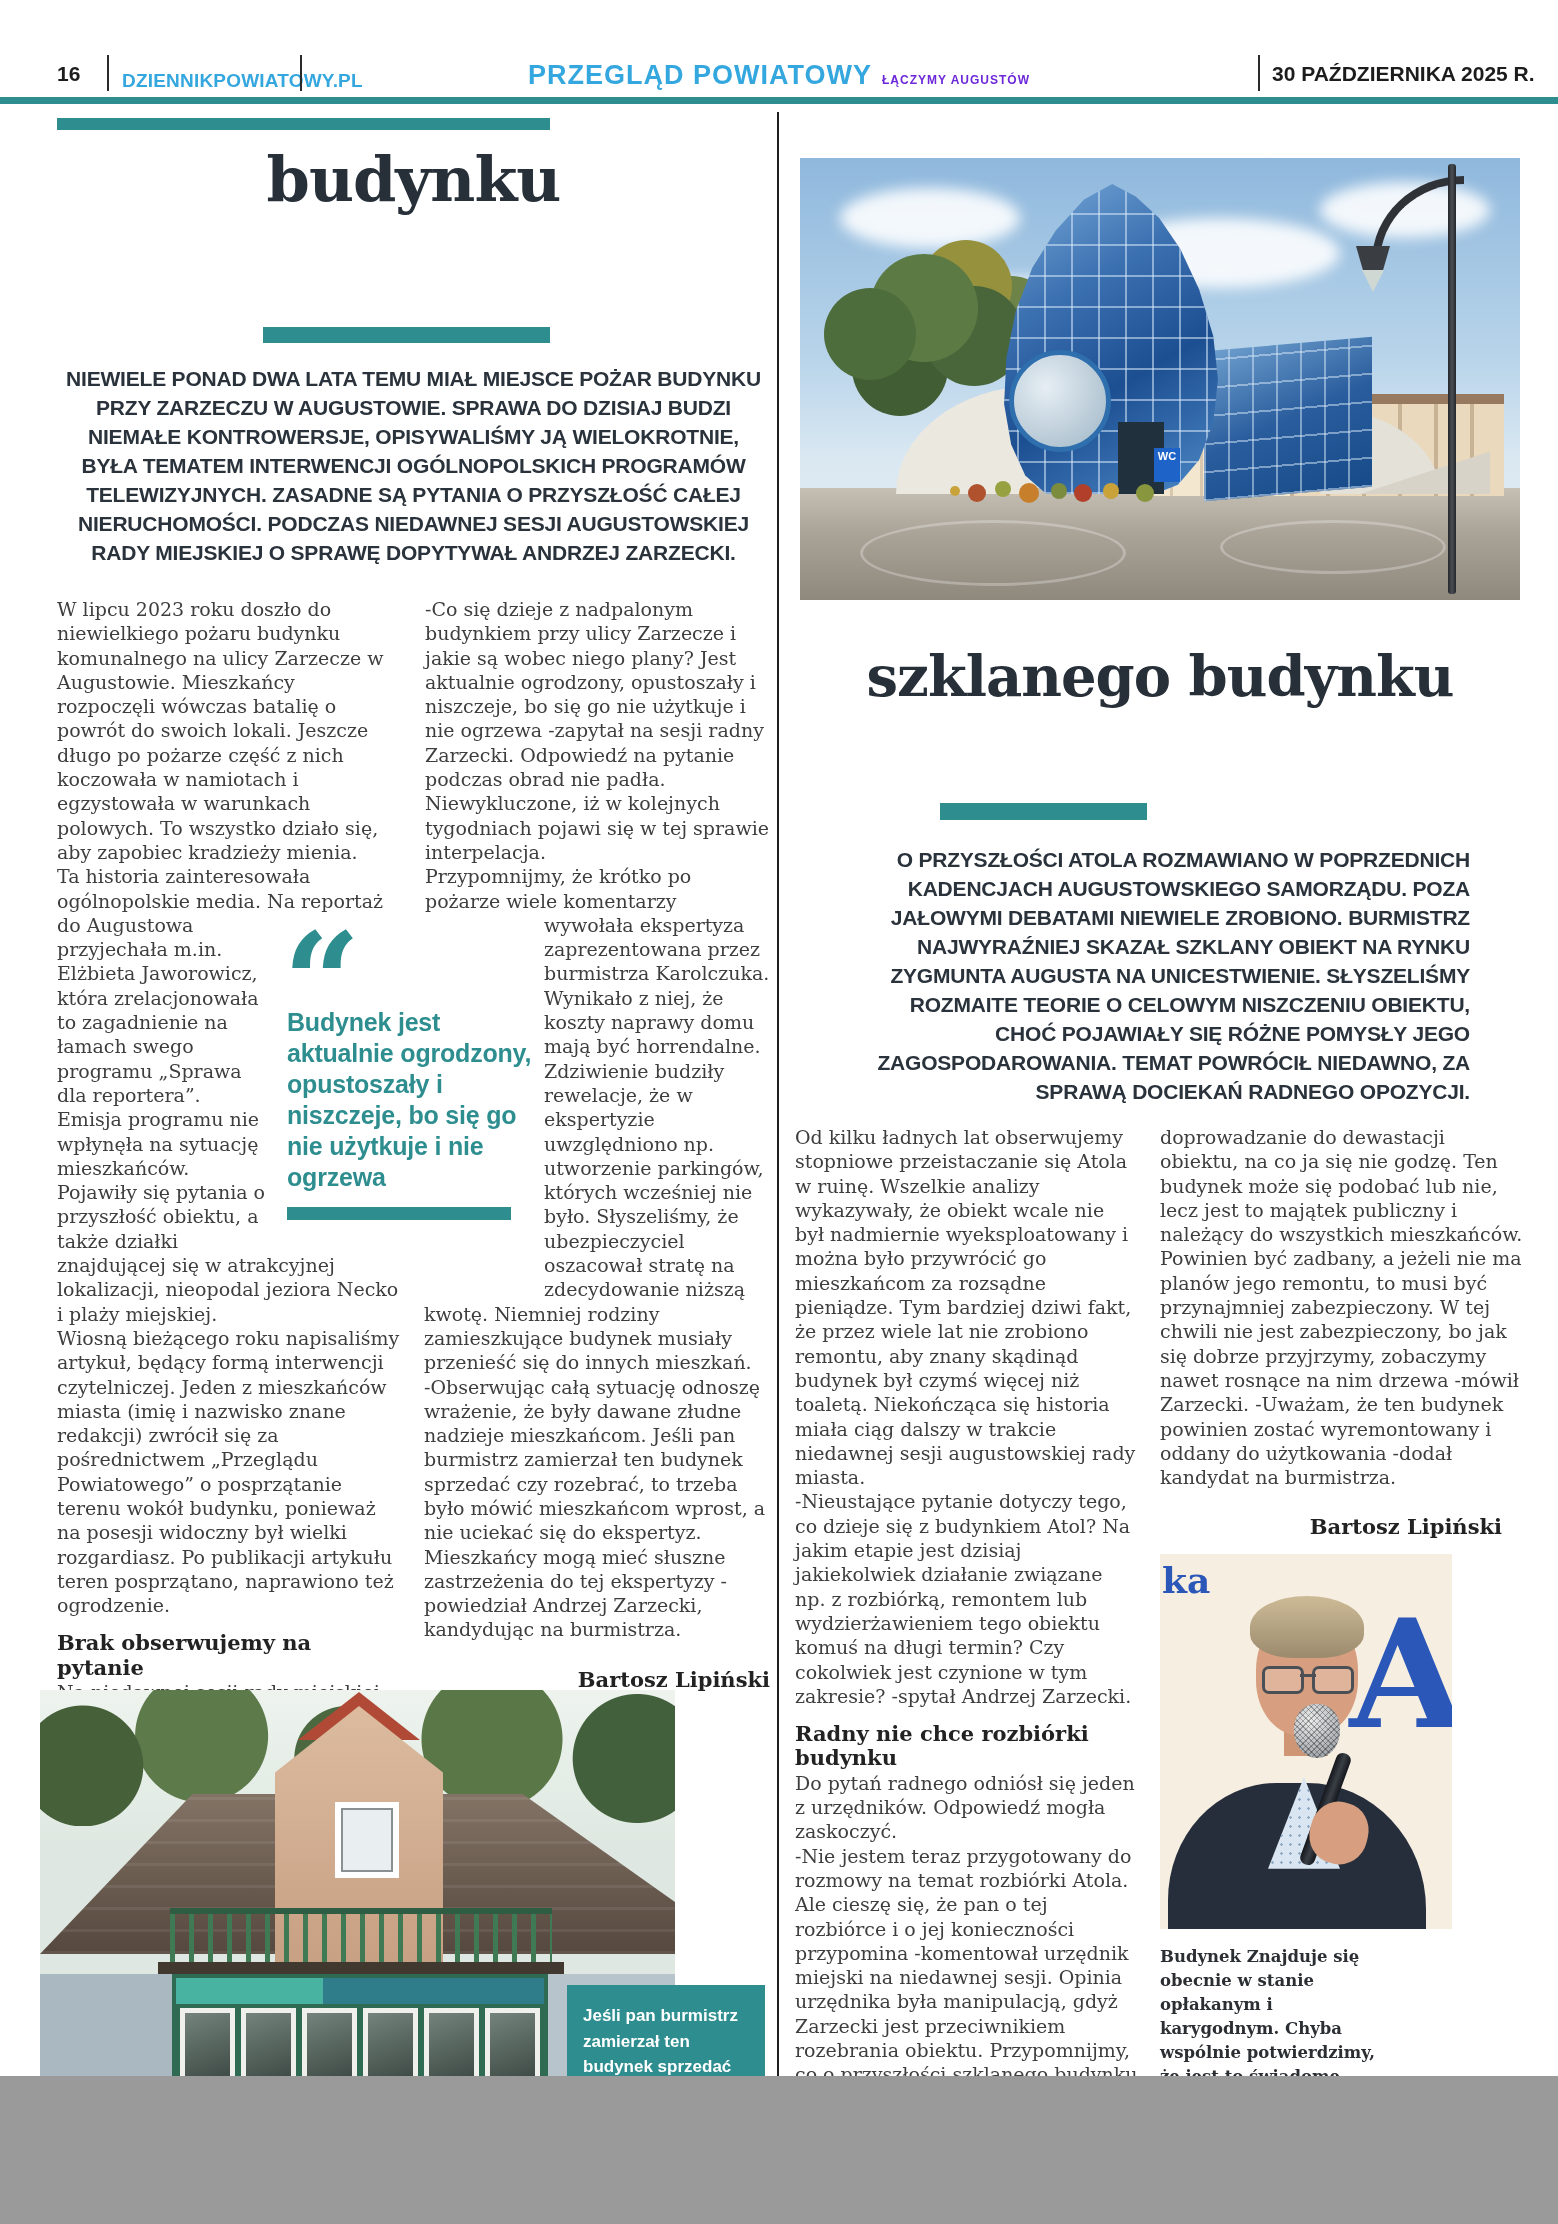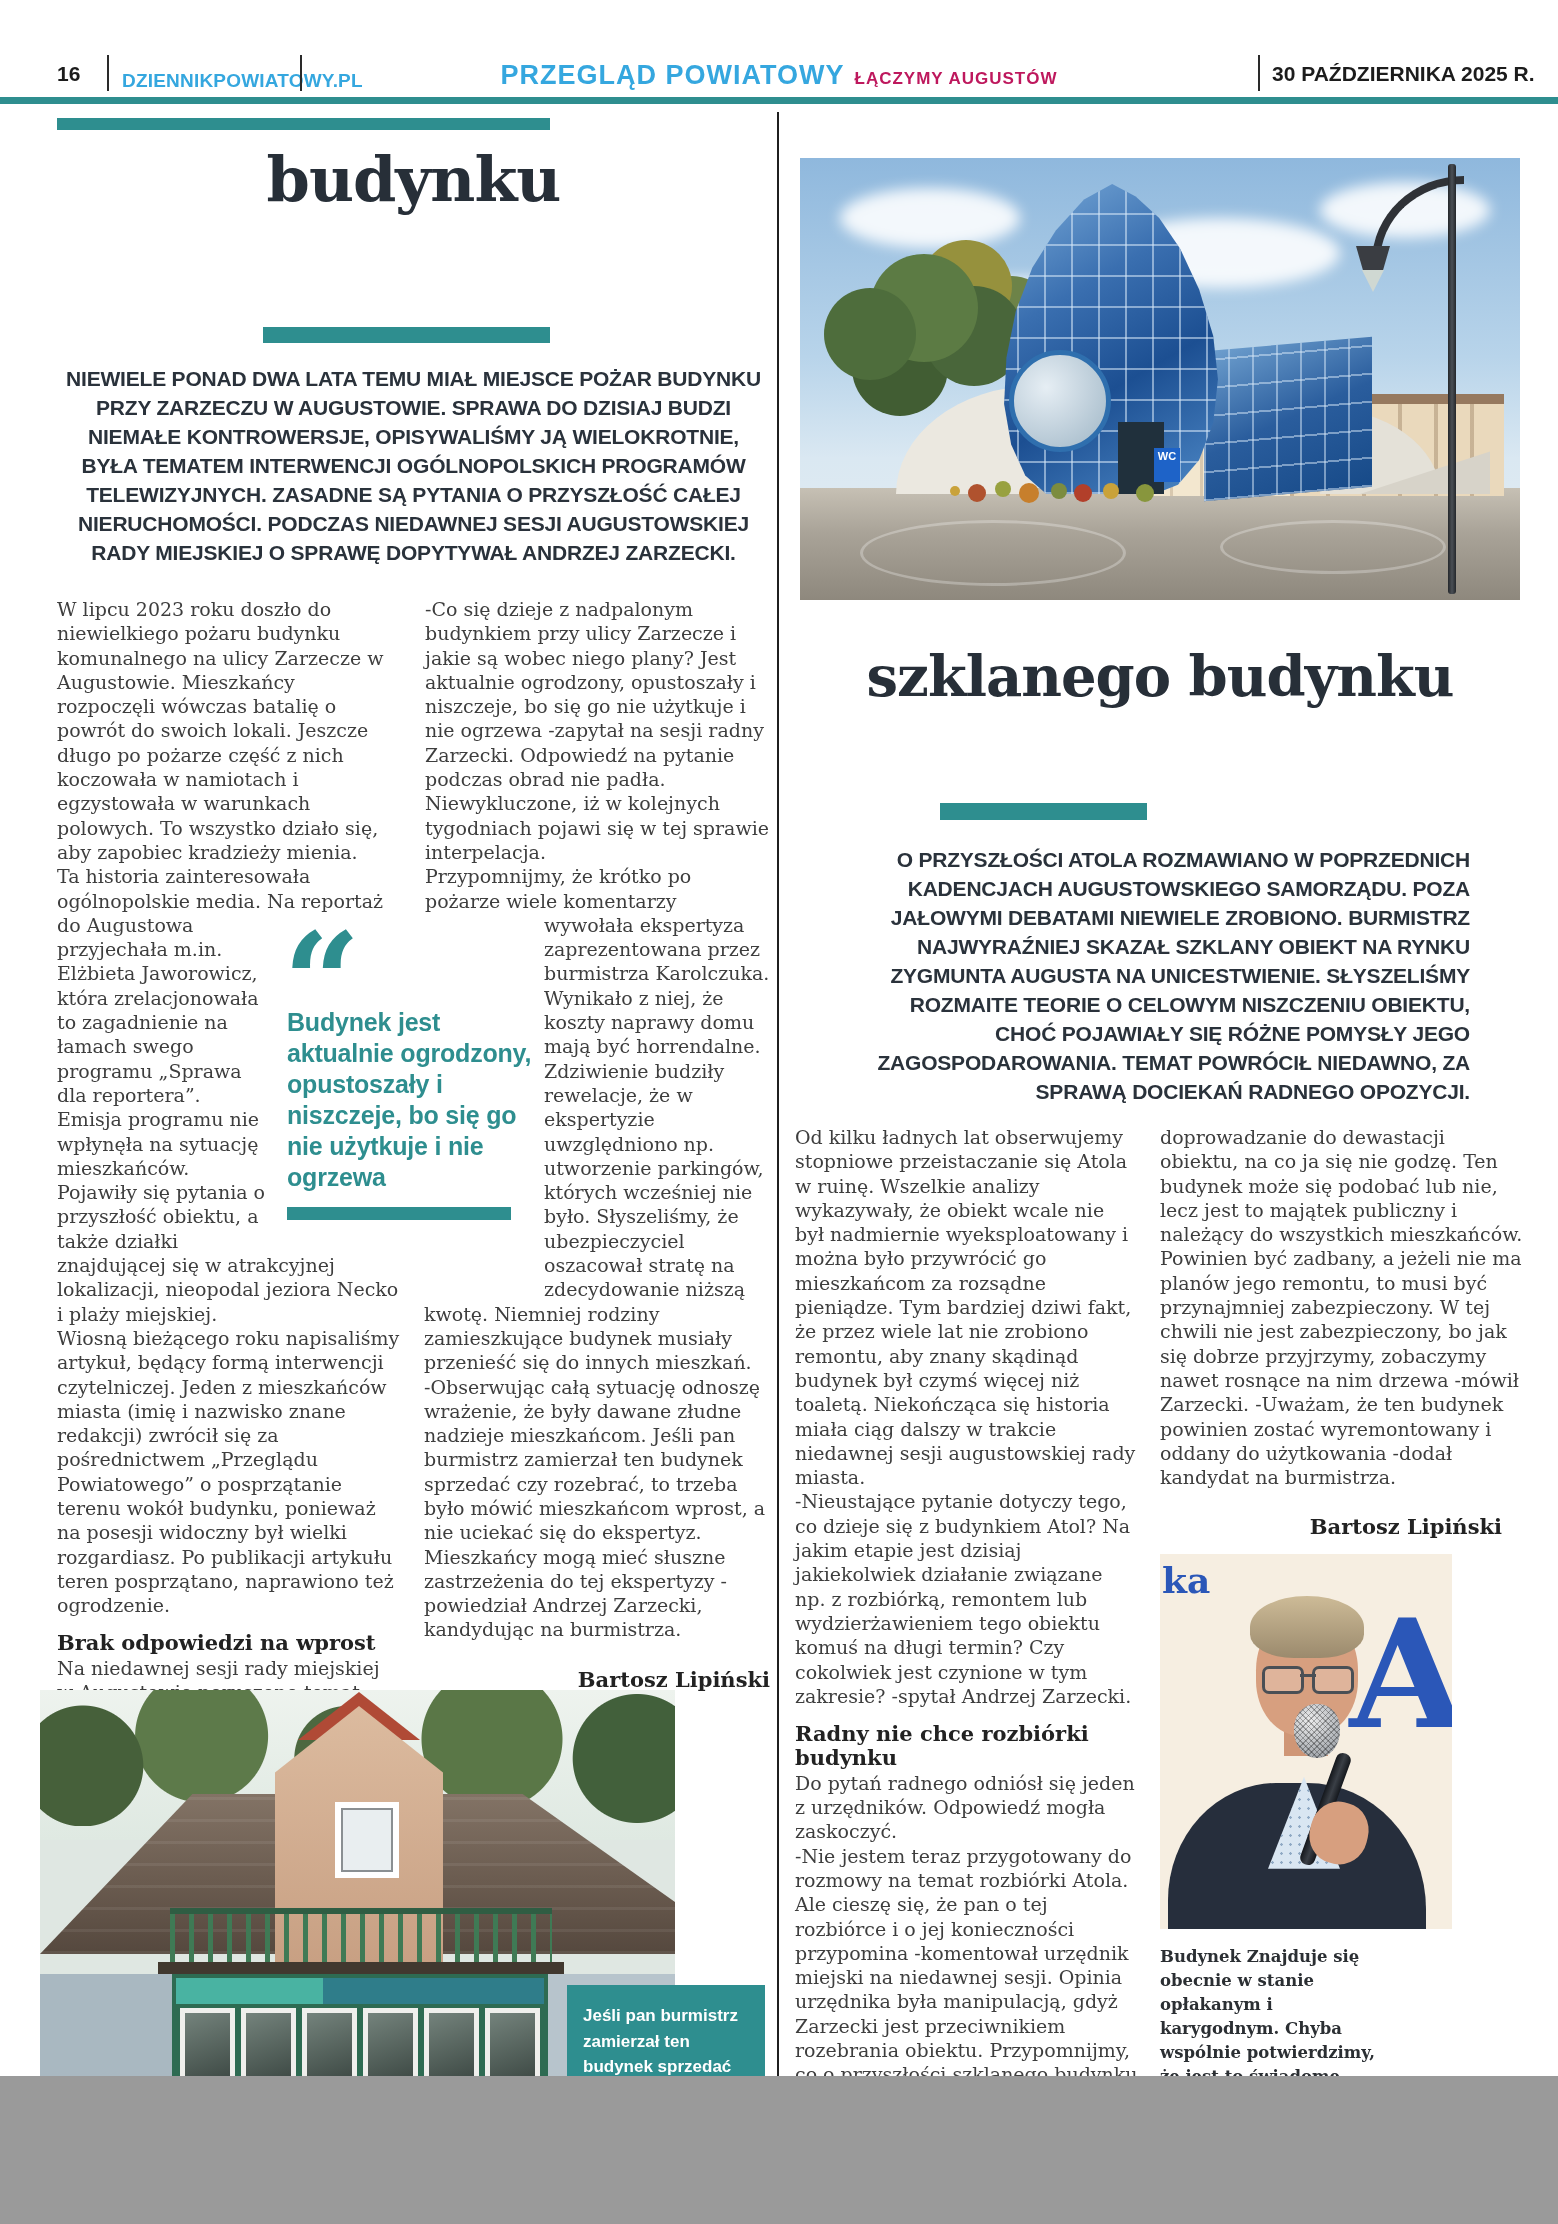--- a/index.html
+++ b/index.html
@@ -5,21 +5,21 @@
   html,body{margin:0;padding:0;background:#9a9a9a;}
   .page{position:relative;width:1558px;height:2076px;background:#ffffff;overflow:hidden;
         font-family:"Liberation Sans",sans-serif;}
   .abs{position:absolute;}
   
   .hdr-num{left:57px;top:62px;font-size:21px;font-weight:bold;color:#1c1c1c;}
   .hdr-tick{width:2px;height:36px;background:#2a2a2a;top:55px;}
   .hdr-site{left:122px;top:63px;font-size:19px;font-weight:bold;color:#35a7df;letter-spacing:.2px;margin-top:7px;}
   .hdr-center{left:0;top:60px;width:100%;text-align:center;}
   .hdr-masthead{font-size:27px;font-weight:bold;color:#35a7df;letter-spacing:1px;}
-  .hdr-tagline{font-size:17px;font-weight:bold;color:#be185d;letter-spacing:1px;margin-left:10px;}
+  .hdr-tagline{font-size:12px;font-weight:bold;color:#6d28d9;letter-spacing:1px;margin-left:10px;}
   .hdr-date{left:1272px;top:62px;font-size:21px;font-weight:bold;color:#1c1c1c;}
   .hdr-rule{left:0;top:97px;width:1558px;height:7px;background:#2e8e8f;}
   .v-divider{left:777px;top:112px;width:2px;height:2100px;background:#1f1f1f;}
   
   .teal-bar{background:#2e8e8f;}
   .headline{font-family:"DejaVu Serif",serif;font-weight:bold;color:#272f38;text-align:center;}
   .lead{font-weight:bold;color:#2a323b;text-align:center;line-height:29px;font-size:21px;letter-spacing:-0.2px;}
   .bodycol{font-family:"DejaVu Serif",serif;font-size:19px;line-height:24.3px;color:#3e3e3e;text-align:left;}
   .bodycol p{margin:0;}
   .subhead{font-family:"DejaVu Serif",serif;font-weight:bold;font-size:21px;color:#222;margin-top:14px;}
@@ -170,21 +170,21 @@
     <div class="abs teal-bar l-bar-mid"></div>
     <div class="abs lead l-lead">NIEWIELE PONAD DWA LATA TEMU MIAŁ MIEJSCE POŻAR BUDYNKU PRZY ZARZECZU W AUGUSTOWIE. SPRAWA DO DZISIAJ BUDZI NIEMAŁE KONTROWERSJE, OPISYWALIŚMY JĄ WIELOKROTNIE, BYŁA TEMATEM INTERWENCJI OGÓLNOPOLSKICH PROGRAMÓW TELEWIZYJNYCH. ZASADNE SĄ PYTANIA O PRZYSZŁOŚĆ CAŁEJ NIERUCHOMOŚCI. PODCZAS NIEDAWNEJ SESJI AUGUSTOWSKIEJ RADY MIEJSKIEJ O SPRAWĘ DOPYTYWAŁ ANDRZEJ ZARZECKI.</div>
 
     <div class="abs l-body">
       <div class="abs bodycol colA">
         <i class="sp" style="float:right;width:1px;height:316px;"></i>
         <i class="sp" style="float:right;clear:right;width:132px;height:338px;"></i>
         <p>W lipcu 2023 roku doszło do niewielkiego pożaru budynku komunalnego na ulicy Zarzecze w Augustowie. Mieszkańcy rozpoczęli wówczas batalię o powrót do swoich lokali. Jeszcze długo po pożarze część z nich koczowała w namiotach i egzystowała w warunkach polowych. To wszystko działo się, aby zapobiec kradzieży mienia.</p>
         <p>Ta historia zainteresowała ogólnopolskie media. Na reportaż do Augustowa przyjechała m.in. Elżbieta Jaworowicz, która zrelacjonowała to zagadnienie na łamach swego programu „Sprawa dla reportera”. Emisja programu nie wpłynęła na sytuację mieszkańców. Pojawiły się pytania o przyszłość obiektu, a także działki znajdującej się w atrakcyjnej lokalizacji, nieopodal jeziora Necko i plaży miejskiej.</p>
         <p>Wiosną bieżącego roku napisaliśmy artykuł, będący formą interwencji czytelniczej. Jeden z mieszkańców miasta (imię i nazwisko znane redakcji) zwrócił się za pośrednictwem „Przeglądu Powiatowego” o posprzątanie terenu wokół budynku, ponieważ na posesji widoczny był wielki rozgardiasz. Po publikacji artykułu teren posprzątano, naprawiono też ogrodzenie.</p>
-        <div class="subhead">Brak odpowiedzi na wprost</div>
+        <div class="subhead">Brak obserwujemy na pytanie</div>
         <p>Na niedawnej sesji rady miejskiej w Augustowie poruszono temat niszczejącego obiektu.</p>
       </div>
       <div class="abs bodycol colB">
         <i class="sp" style="float:left;width:1px;height:316px;"></i>
         <i class="sp" style="float:left;clear:left;width:120px;height:365px;"></i>
         <p>-Co się dzieje z nadpalonym budynkiem przy ulicy Zarzecze i jakie są wobec niego plany? Jest aktualnie ogrodzony, opustoszały i niszczeje, bo się go nie użytkuje i nie ogrzewa -zapytał na sesji radny Zarzecki. Odpowiedź na pytanie podczas obrad nie padła. Niewykluczone, iż w kolejnych tygodniach pojawi się w tej sprawie interpelacja.</p>
         <p>Przypomnijmy, że krótko po pożarze wiele komentarzy wywołała ekspertyza zaprezentowana przez burmistrza Karolczuka. Wynikało z niej, że koszty naprawy domu mają być horrendalne. Zdziwienie budziły rewelacje, że w ekspertyzie uwzględniono np. utworzenie parkingów, których wcześniej nie było. Słyszeliśmy, że ubezpieczyciel oszacował stratę na zdecydowanie niższą kwotę. Niemniej rodziny zamieszkujące budynek musiały przenieść się do innych mieszkań.</p>
         <p>-Obserwując całą sytuację odnoszę wrażenie, że były dawane złudne nadzieje mieszkańcom. Jeśli pan burmistrz zamierzał ten budynek sprzedać czy rozebrać, to trzeba było mówić mieszkańcom wprost, a nie uciekać się do ekspertyz. Mieszkańcy mogą mieć słuszne zastrzeżenia do tej ekspertyzy -powiedział Andrzej Zarzecki, kandydując na burmistrza.</p>
         <div class="byline">Bartosz Lipiński</div>
       </div>

